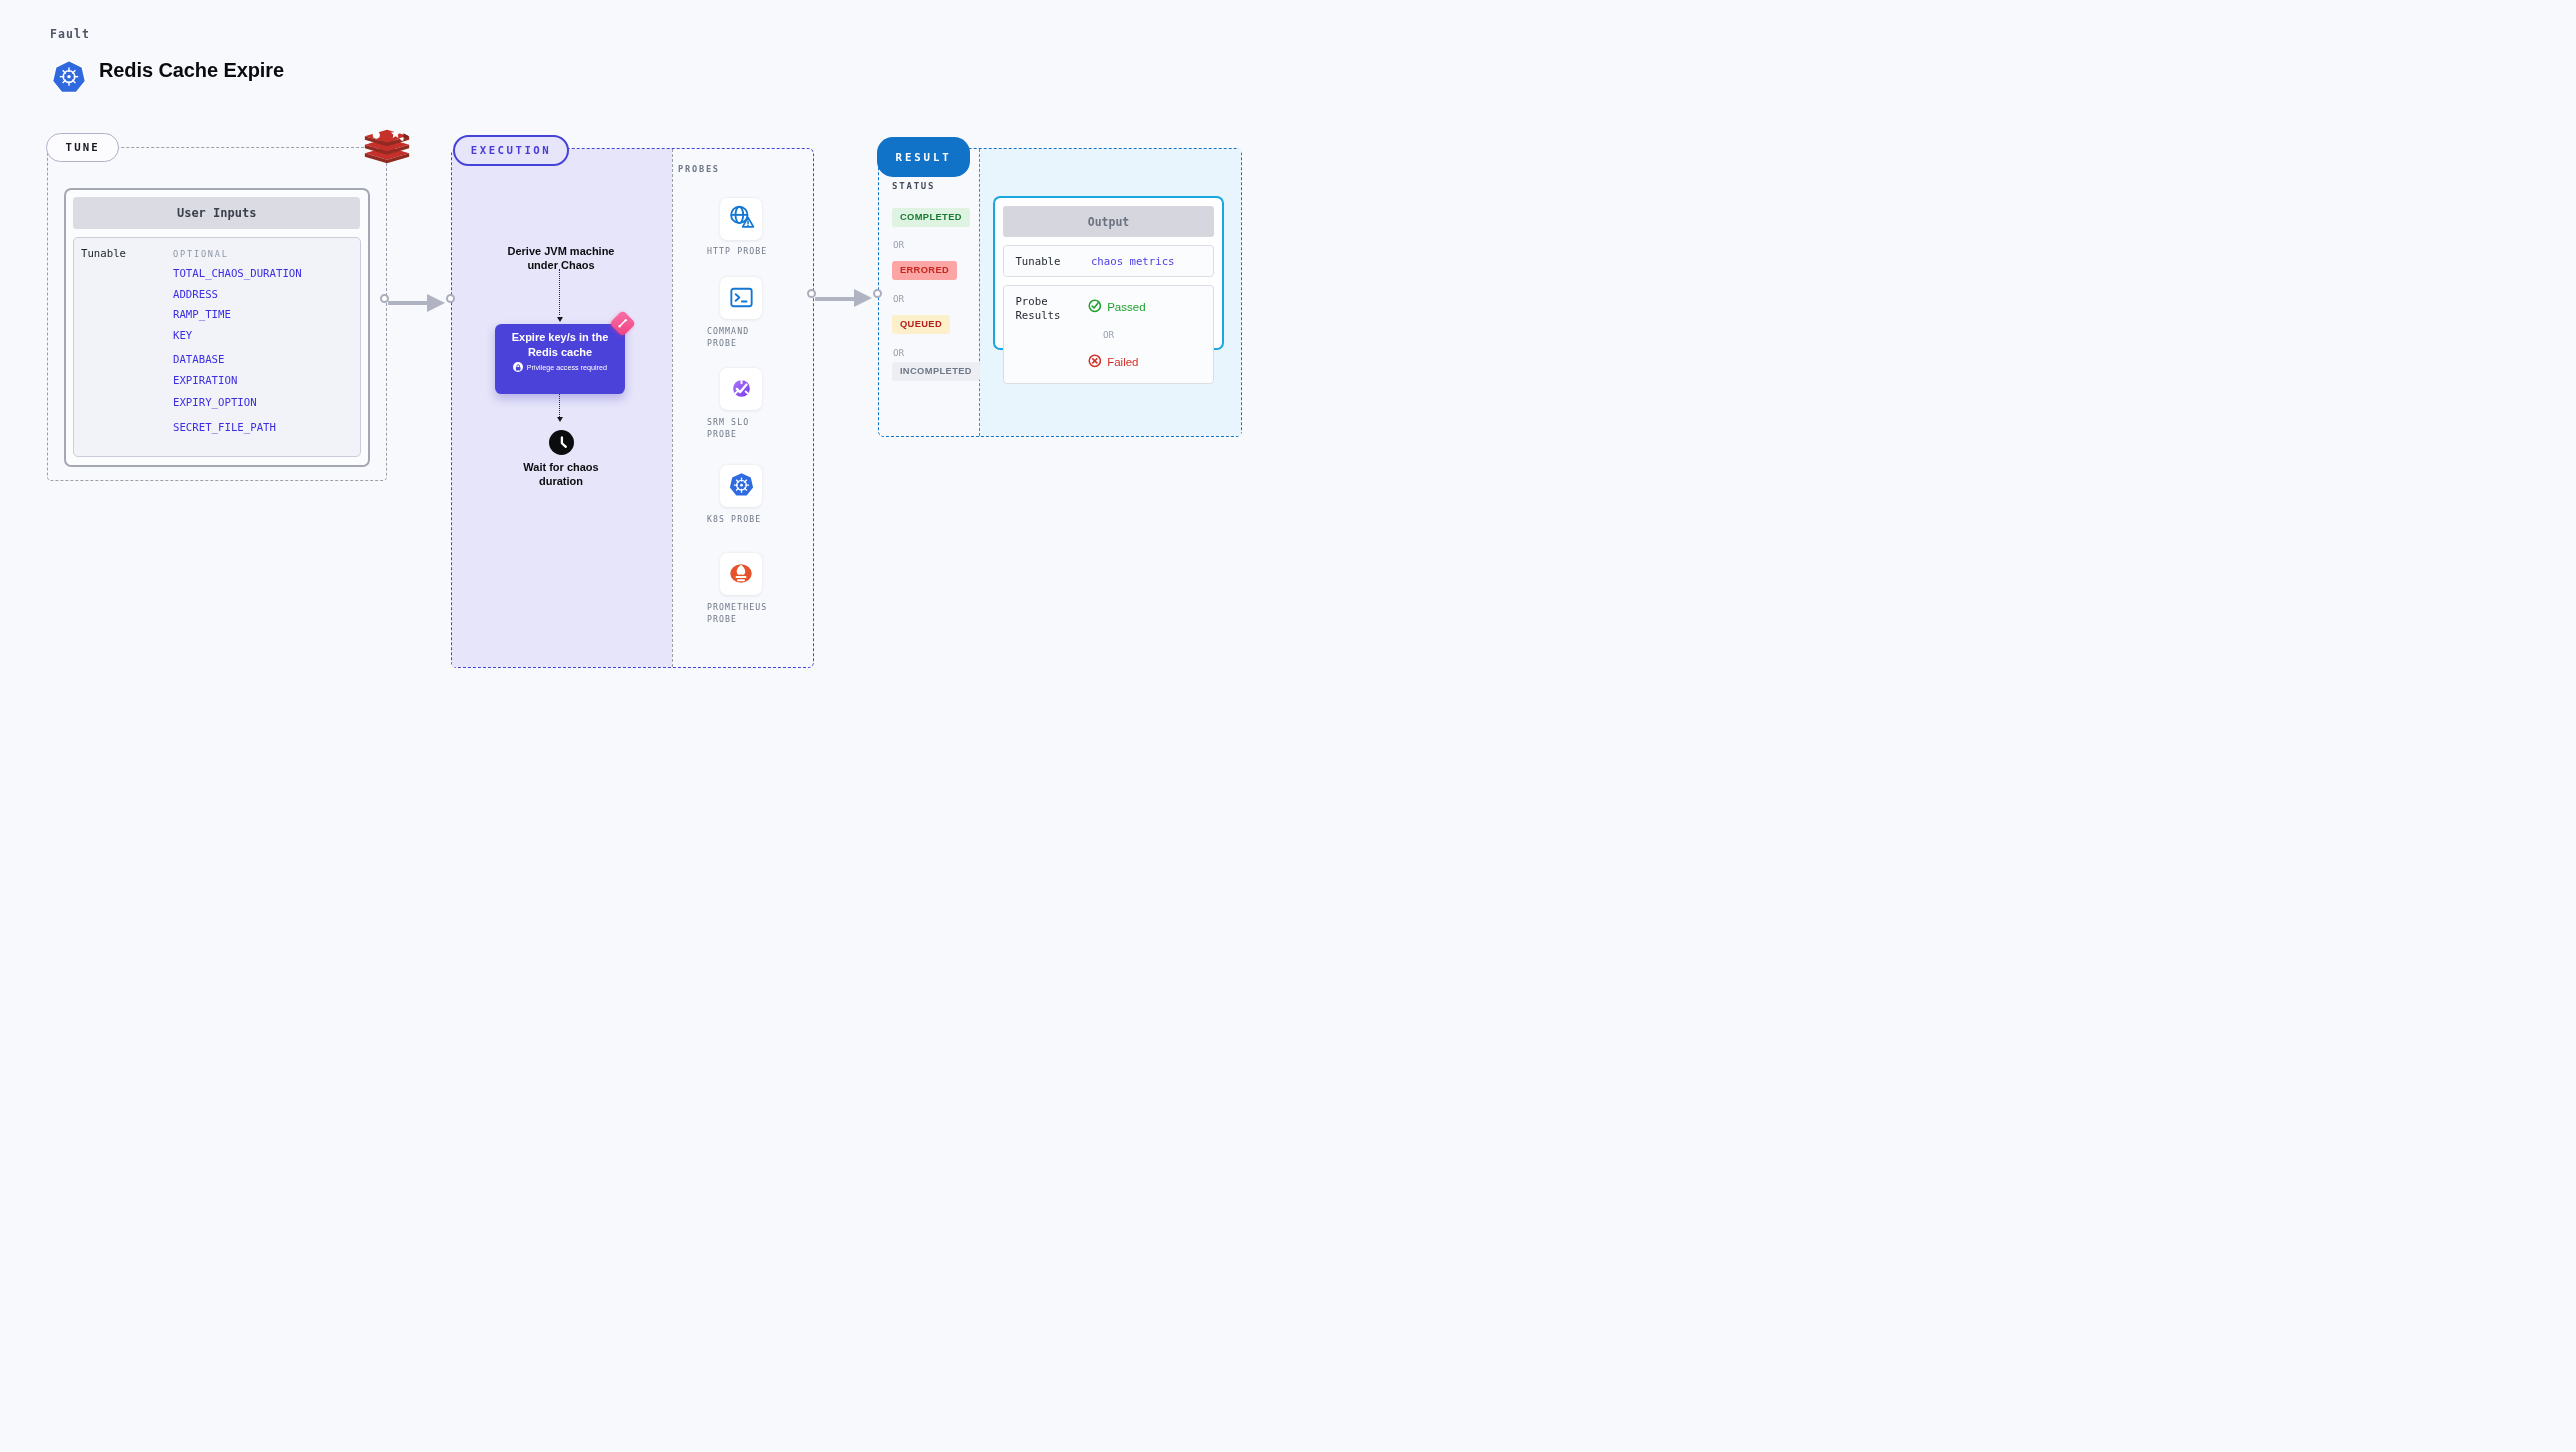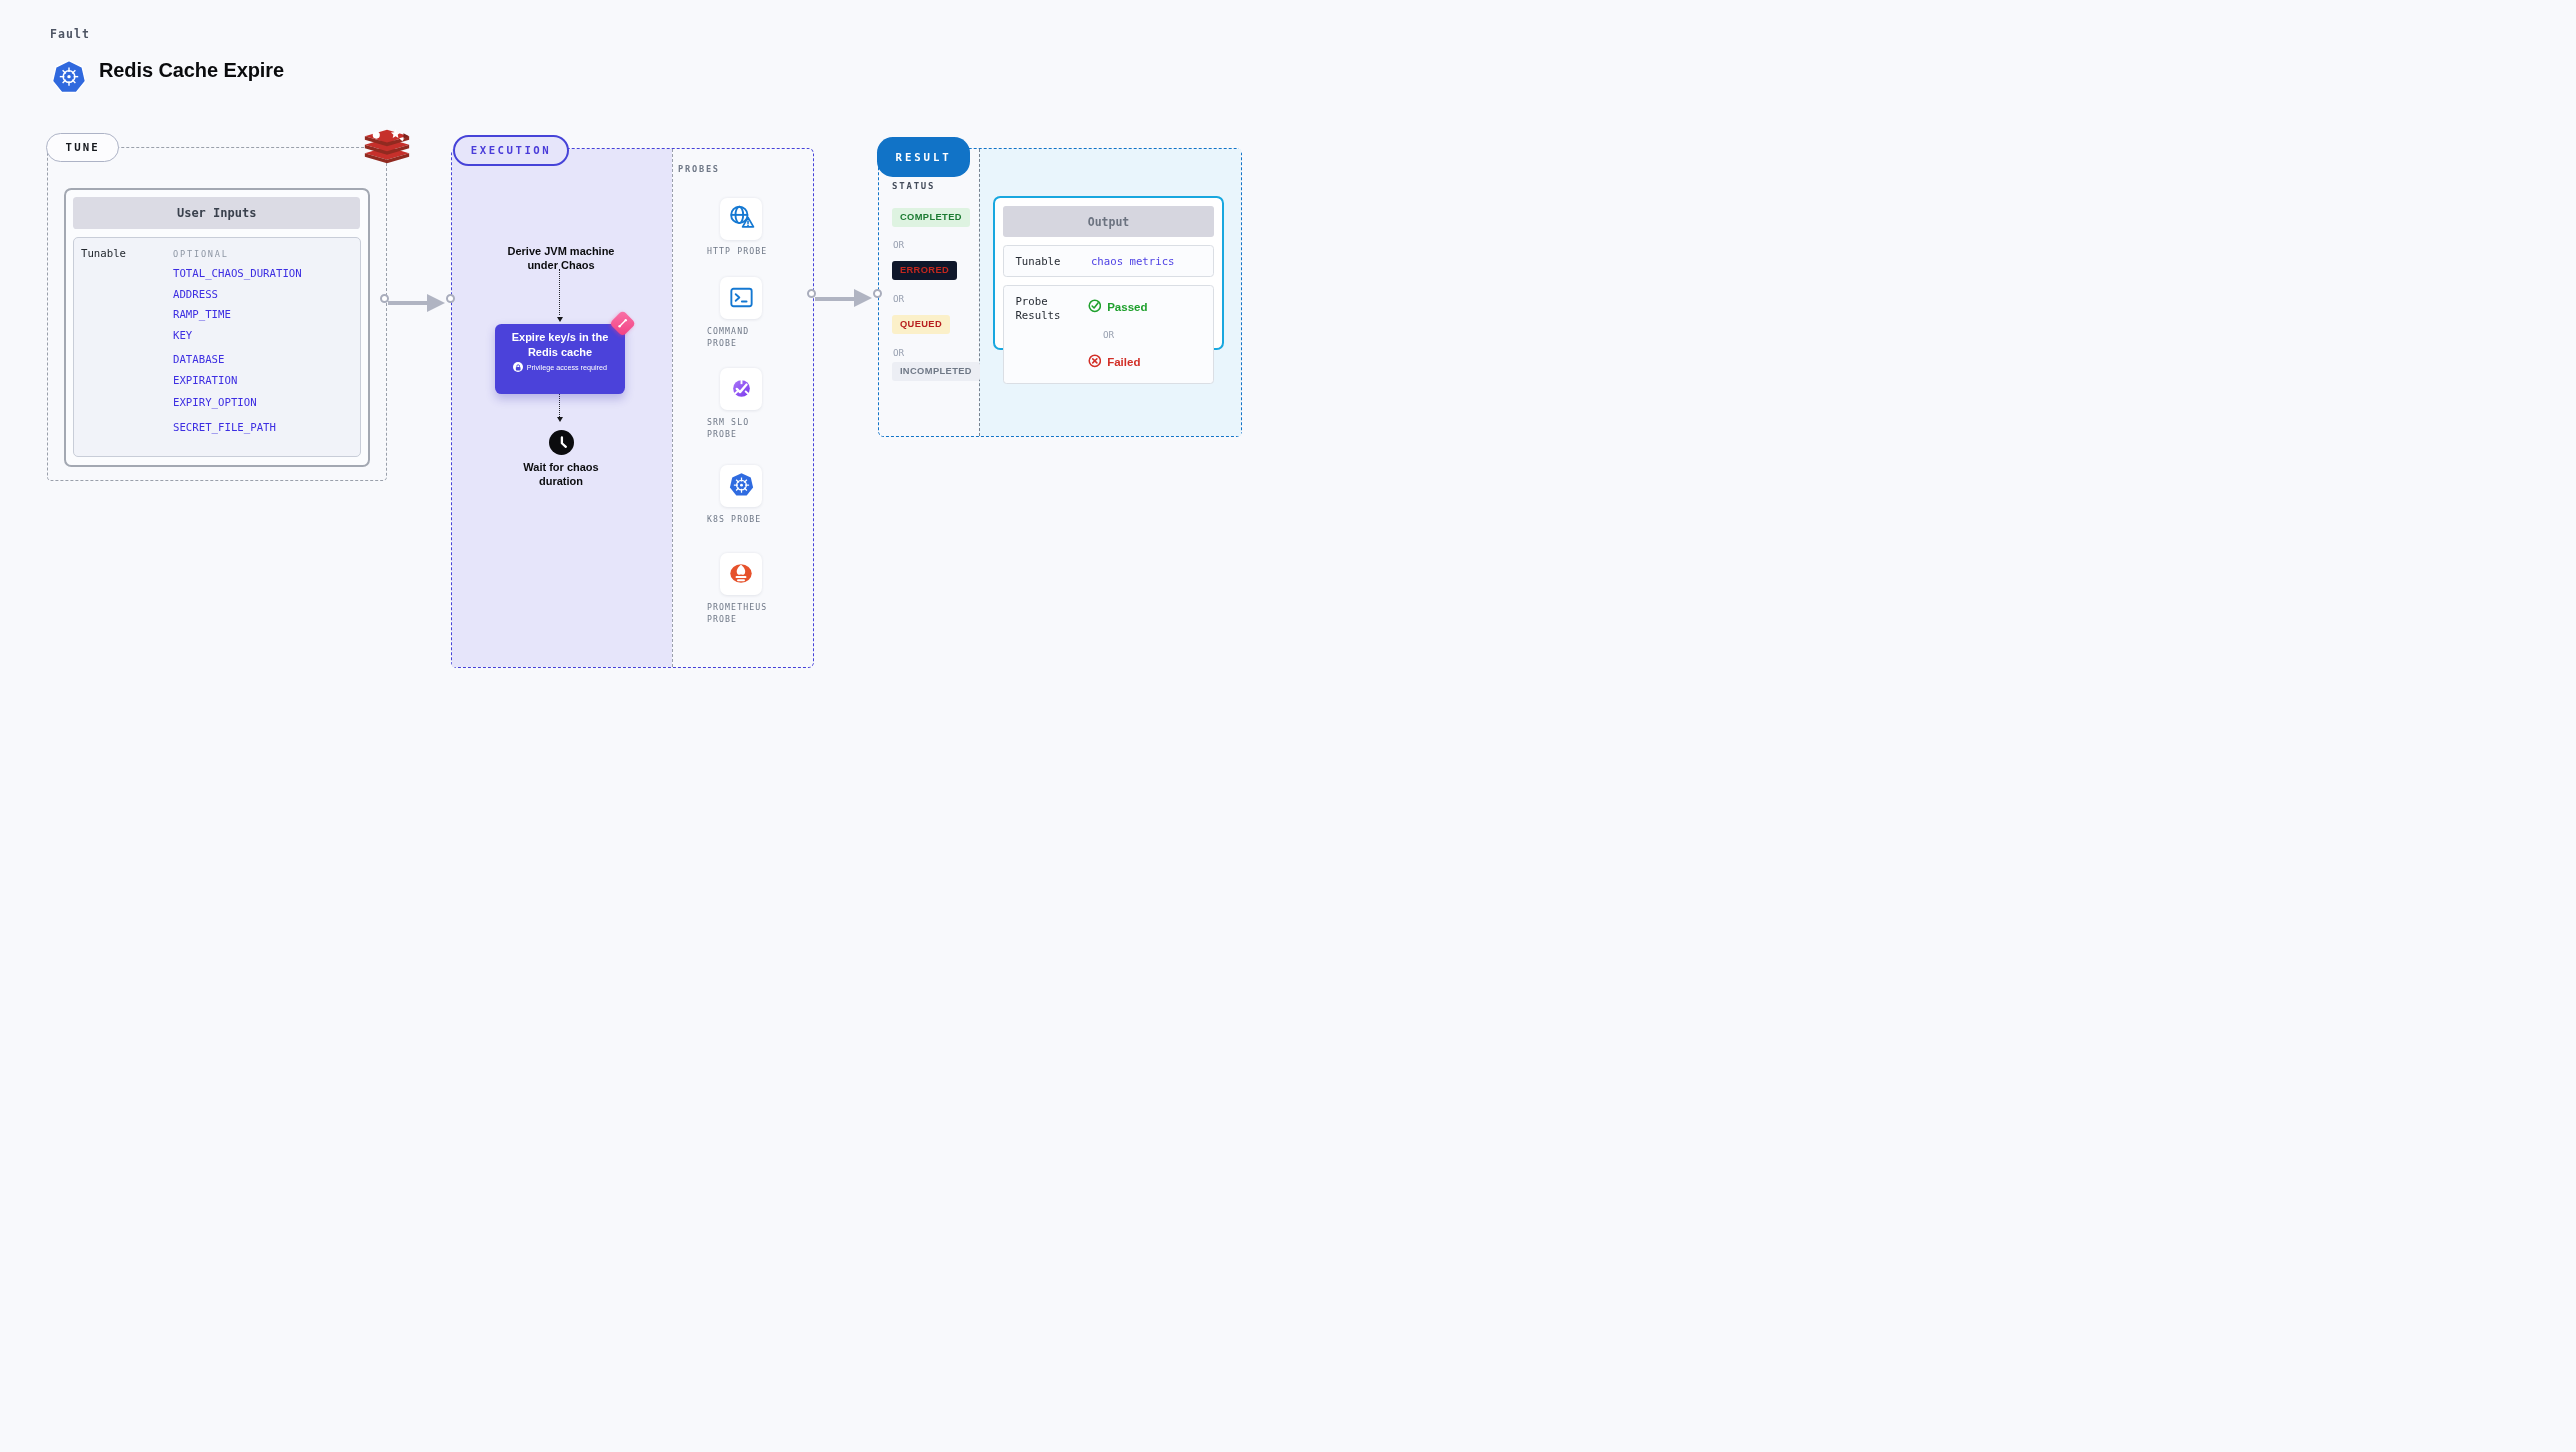--- a/index.html
+++ b/index.html
@@ -54,34 +54,34 @@
 
   
   .probes-label{left:678px;top:164px;font-size:8.6px;font-weight:700;letter-spacing:1.8px;color:#6F7887;}
   .probe-card{position:absolute;left:720px;width:42px;height:42px;background:#FFFFFF;border-radius:7.2px;box-shadow:0 0.7px 2.9px rgba(40,50,80,.10);display:flex;align-items:center;justify-content:center;}
   .probe-label{position:absolute;left:707px;width:69px;text-align:left;font-size:8.2px;letter-spacing:1.1px;color:#6F7887;line-height:11.5px;}
 
   
   .status-label{left:892px;top:181px;font-size:9px;font-weight:700;letter-spacing:1.8px;color:#454D5C;}
   .badge{position:absolute;left:892px;height:18.6px;display:flex;align-items:center;padding:0 7.9px;border-radius:2.9px;font-size:9.3px;font-weight:700;letter-spacing:0.4px;}
   .badge.completed{background:#DEF3E1;color:#1B7A31;}
-  .badge.errored{background:#0f172a;color:#C3271E;}
+  .badge.errored{background:#fca5a5;color:#C3271E;}
   .badge.queued{background:#FBF0C9;color:#B71E1E;}
   .badge.incompleted{background:#ECEEF4;color:#6F7886;}
   .or-label{position:absolute;left:893px;font-size:9.3px;color:#99A1B1;}
 
   .output-card{left:993px;top:196px;width:231px;height:154px;background:#FFFFFF;border:2.1px solid #18A7DF;border-radius:7.2px;box-sizing:border-box;padding:7.9px;}
   .output-header{height:31.5px;background:#D6D6DF;border-radius:2.9px;display:flex;align-items:center;justify-content:center;font-size:11.5px;font-weight:700;color:#6C7380;}
   .output-row{position:relative;margin-top:7.9px;border:0.7px solid #DADEE4;border-radius:3.6px;background:#FBFCFE;box-sizing:border-box;}
   .row-metrics{height:32px;display:flex;align-items:center;}
   .metrics-label{margin-left:11.5px;font-size:10.7px;color:#262B33;}
   .metrics-value{position:absolute;left:87px;font-size:10.7px;color:#4F42E4;}
   .row-probe{height:99px;}
   .probe-results-label{position:absolute;left:11.5px;top:9.3px;width:57px;font-size:10.7px;line-height:13.6px;color:#262B33;}
-  .pr-row{position:absolute;left:84px;display:flex;align-items:center;gap:5.7px;font-size:11.5px;font-weight:700;}
+  .pr-row{position:absolute;left:84px;display:flex;align-items:center;gap:5.7px;font-size:11.5px;font-weight:400;}
   .pr-or{position:absolute;left:99px;top:43px;font-size:9.3px;color:#99A1B1;font-weight:400;}
   .passed{color:#1FA02D;}
   .failed{color:#D22F27;}
 </style>
 </head>
 <body>
 
 <div id="canvas">
 
   <div class="abs mono kicker">Fault</div>

